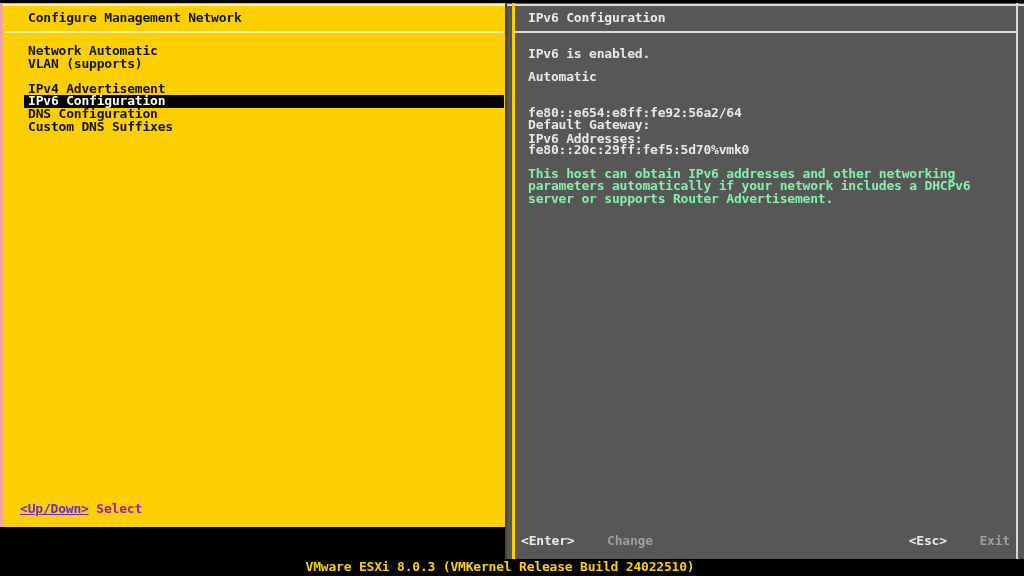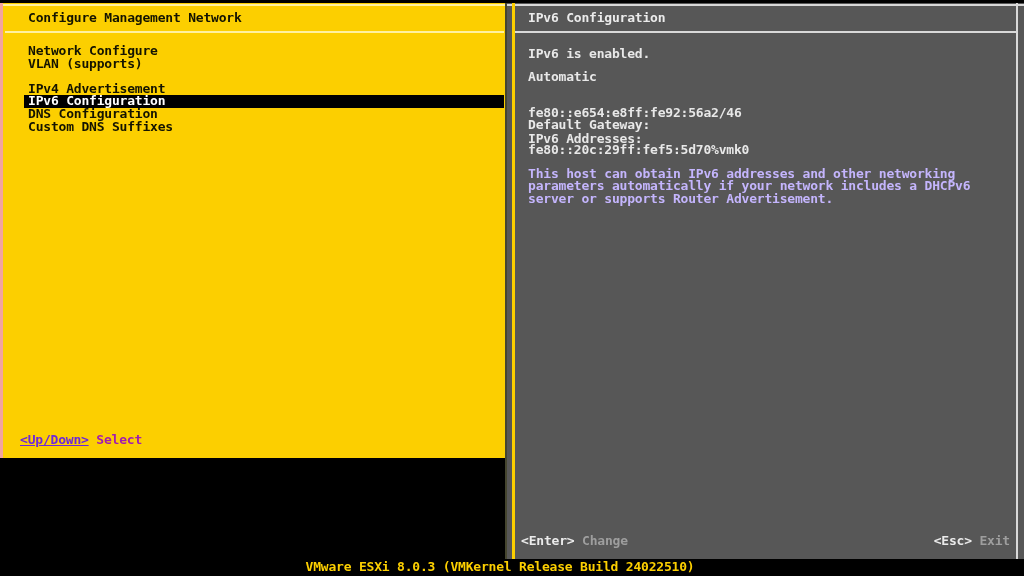--- a/index.html
+++ b/index.html
@@ -16,21 +16,21 @@
     font-family: "DejaVu Sans Mono", "Liberation Mono", monospace;
     font-weight: bold;
     font-size: 13px;
     letter-spacing: -0.2px;
   }
 
   
   .left-panel {
     position: absolute;
     left: 0; top: 3px;
-    width: 505px; height: 455px;
+    width: 505px; height: 524px;
     background: #fccf00;
     border-left: 3px solid #f2a49e;
     box-sizing: border-box;
     color: #141400;
   }
   .left-top-line {
     position: absolute; top: 1px; left: 0; right: 0; height: 2px;
     background: #fff1a0;
   }
   .left-title {
@@ -99,32 +99,32 @@
   }
   .rp-line { position: absolute; left: 21px; line-height: 12.5px; white-space: pre; }
   .rp-status   { top: 45px; }
   .rp-mode     { top: 68px; }
   .rp-addr-head{ top: 91px; margin-top: 39px; }
   .rp-addr     { top: 103.5px; }
   .rp-gw-head  { top: 116px; }
   .rp-gw       { top: 140.5px; text-align: right; }
   .rp-help {
     position: absolute; left: 21px; top: 165px; width: 470px;
-    line-height: 12.3px; color: #c4b5fd; white-space: pre;
+    line-height: 12.3px; color: #86efac; white-space: pre;
   }
   .hint-right-left {
     position: absolute; bottom: 12px; left: 14px;
     line-height: 13px; white-space: pre;
   }
   .hint-right-right {
     position: absolute; bottom: 12px; right: 14px;
     line-height: 13px; white-space: pre;
   }
   .gray-hint .key { color: #ebebeb; }
-  .gray-hint .label { color: #9e9e9e; }
+  .gray-hint .label { color: #9e9e9e; margin-left: 25px; }
 
   
   .footer-bar {
     position: absolute; left: 0; bottom: 0;
     width: 1000px; height: 17px;
     background: #000000;
     color: #fccf00;
     text-align: center;
     line-height: 16px;
     white-space: pre;
@@ -134,21 +134,21 @@
 <body>
 
 <div class="screen">
 
   <div class="left-panel">
     <div class="left-top-line"></div>
     <div class="left-title">Configure Management Network</div>
     <div class="left-rule"></div>
 
     <div class="menu">
-      <div class="menu-item">Network Configure</div>
+      <div class="menu-item">Network Automatic</div>
       <div class="menu-item">VLAN (supports)</div>
       <div class="menu-spacer"></div>
       <div class="menu-item">IPv4 Advertisement</div>
       <div class="menu-item selected">IPv6 Configuration</div>
       <div class="menu-item">DNS Configuration</div>
       <div class="menu-item">Custom DNS Suffixes</div>
     </div>
 
     <div class="hint-left"><span class="key">&lt;Up/Down&gt;</span><span> </span><span class="label">Select</span></div>
   </div>
@@ -159,21 +159,21 @@
     <div class="right-top-line"></div>
     <div class="right-yellow-vline"></div>
     <div class="right-white-vline"></div>
 
     <div class="right-title">IPv6 Configuration</div>
     <div class="right-rule"></div>
 
     <div class="rp-line rp-status">IPv6 is enabled.</div>
     <div class="rp-line rp-mode">Automatic</div>
     <div class="rp-line rp-addr-head">IPv6 Addresses:</div>
-    <div class="rp-line rp-addr">fe80::e654:e8ff:fe92:56a2/46</div>
+    <div class="rp-line rp-addr">fe80::e654:e8ff:fe92:56a2/64</div>
     <div class="rp-line rp-gw-head">Default Gateway:</div>
     <div class="rp-line rp-gw">fe80::20c:29ff:fef5:5d70%vmk0</div>
 
     <div class="rp-help"><div>This host can obtain IPv6 addresses and other networking</div><div>parameters automatically if your network includes a DHCPv6</div><div>server or supports Router Advertisement.</div></div>
 
     <div class="hint-right-left gray-hint"><span class="key">&lt;Enter&gt;</span><span> </span><span class="label">Change</span></div>
     <div class="hint-right-right gray-hint"><span class="key">&lt;Esc&gt;</span><span> </span><span class="label">Exit</span></div>
   </div>
 
   <div class="footer-bar">VMware ESXi 8.0.3 (VMKernel Release Build 24022510)</div>

